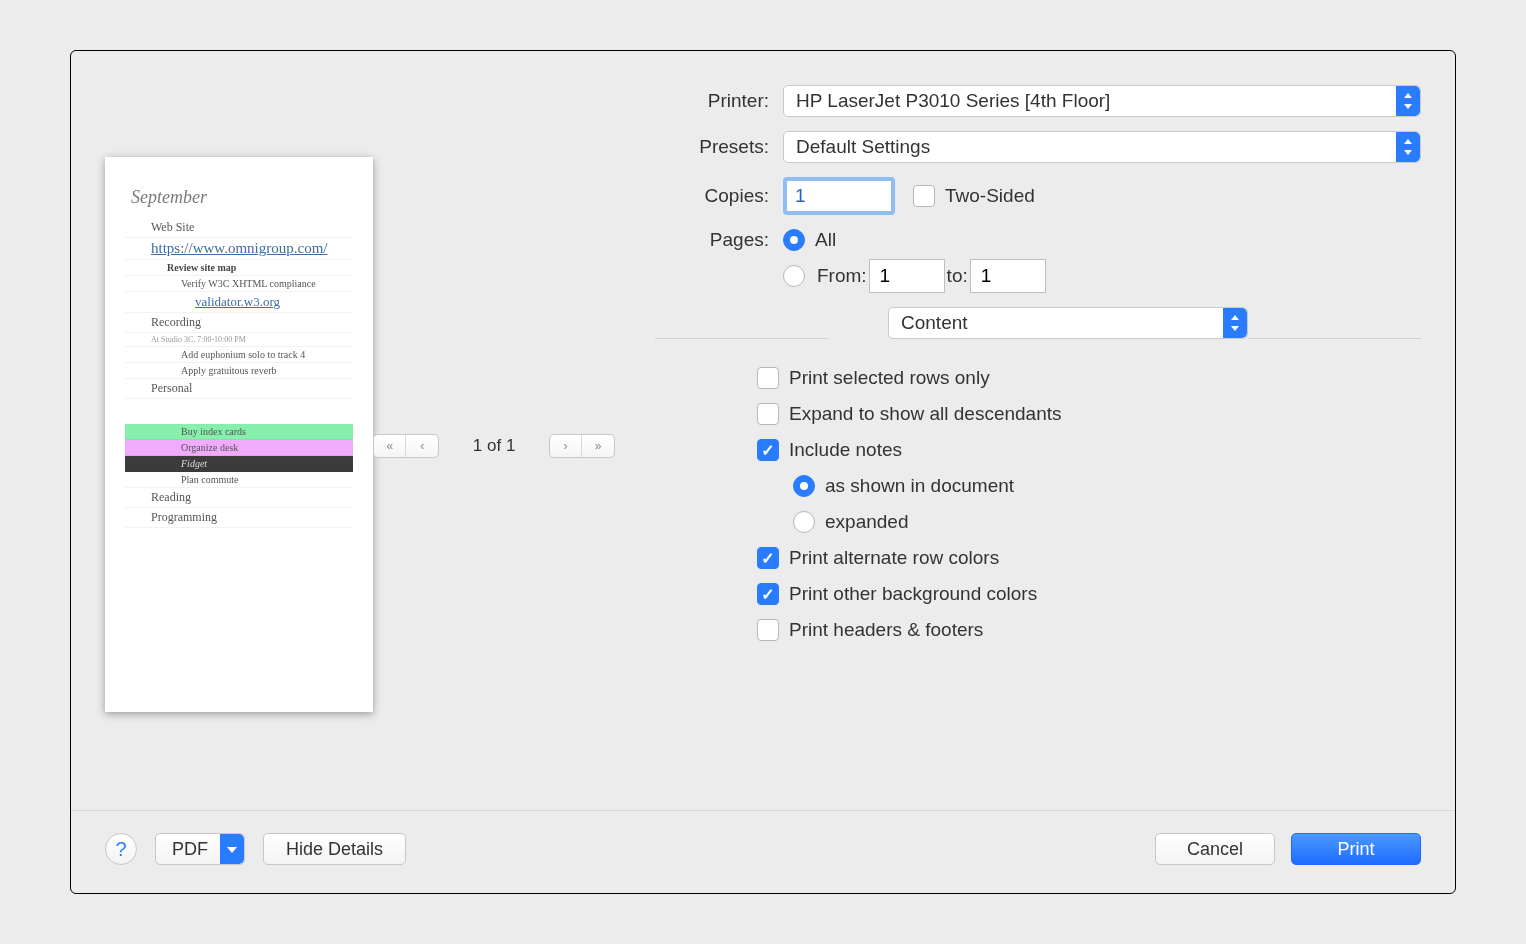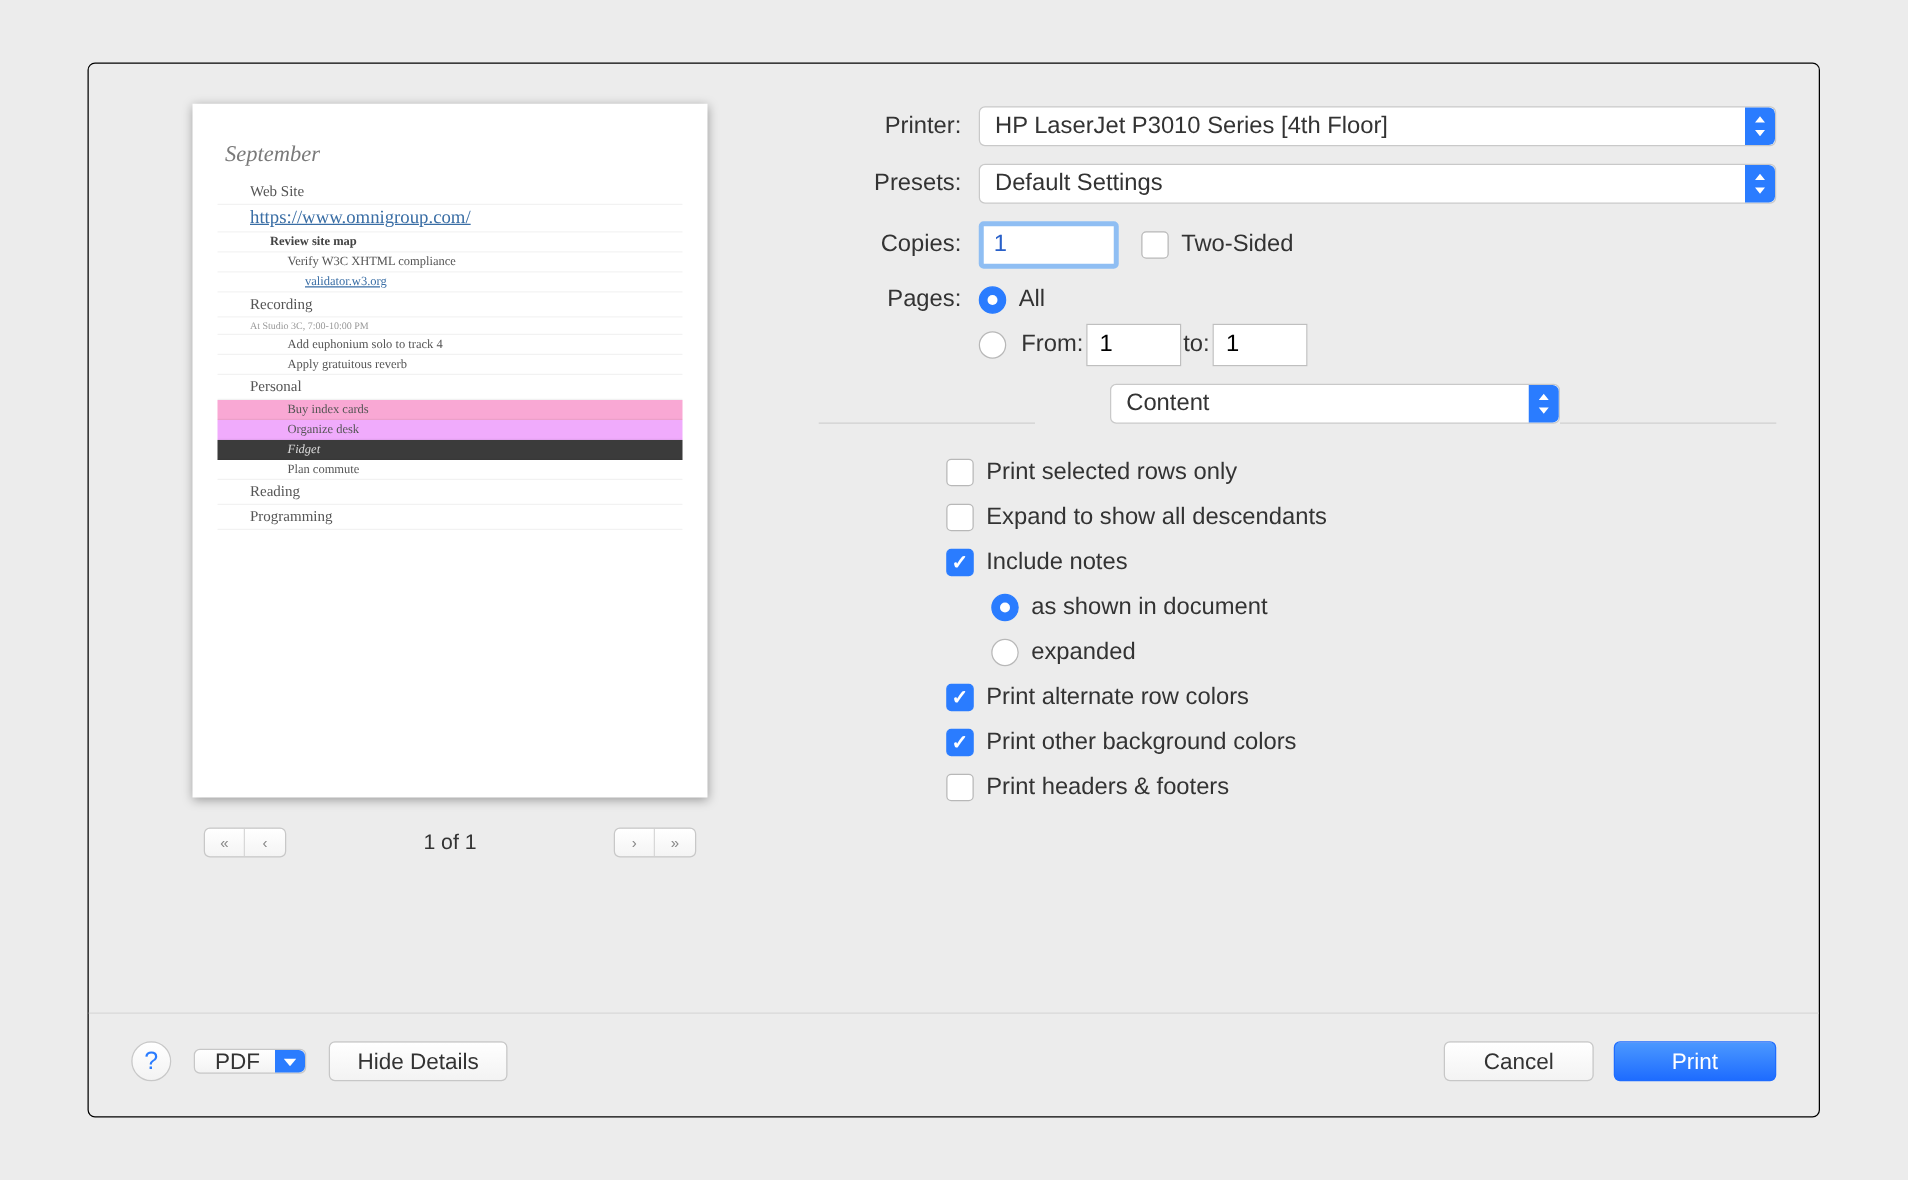--- a/index.html
+++ b/index.html
@@ -24,21 +24,21 @@
 }
 .main {
   flex: 1;
   display: flex;
   padding: 30px 34px 0 34px;
   gap: 40px;
 }
 .preview-col {
   width: 510px;
   display: flex;
-  flex-direction: column;
+  flex-direction: row;
   align-items: center;
 }
 .page-preview {
   width: 412px;
   height: 555px;
   background: #fff;
   box-shadow: 0 2px 8px rgba(0,0,0,.35);
   margin-top: 2px;
   margin-bottom: 24px;
   padding: 30px 20px;
@@ -51,23 +51,23 @@
   font-size: 18px;
   color: #7a7a7a;
   margin-bottom: 10px;
   margin-left: 6px;
 }
 .pv-row { padding: 2px 0; border-bottom: 1px solid rgba(0,0,0,.05); }
 .pv-l1 { padding-left: 26px; font-size: 12px; color: #555; }
 .pv-lk { padding-left: 26px; font-size: 15px; color: #3a6ea5; text-decoration: underline; }
 .pv-l2 { padding-left: 42px; font-size: 10px; color: #444; font-weight: bold;}
 .pv-l3 { padding-left: 56px; font-size: 10px; color: #555;}
-.pv-l4 { padding-left: 70px; font-size: 10px; color: #3a6ea5; text-decoration: underline; }
+.pv-l4 { padding-left: 70px; font-size: 13px; color: #3a6ea5; text-decoration: underline; }
 .pv-note { padding-left: 26px; font-size: 8px; color: #999; }
-.row-yellow { background: #f9a8d4; }
+.row-yellow { background: #86efac; margin-top: 25px; }
 .row-pink { background: #f0abfc; }
 .row-dark { background: #3b3b3b; color: #ddd; font-style: italic; }
 .row-dark .pv-l3 { color:#ddd;}
 .pager {
   display: flex;
   align-items: center;
   justify-content: space-between;
   width: 394px;
 }
 .seg {
@@ -196,21 +196,21 @@
 .push-btn {
   height: 32px;
   padding: 0 22px;
   border: 1px solid #c7c7c7;
   border-radius: 5px;
   background: linear-gradient(#fff,#f3f3f3);
   font-size: 18px;
   color: #333;
 }
 .pdf-btn {
-  height: 20px;
+  height: 32px;
   border: 1px solid #c7c7c7;
   border-radius: 5px;
   background: linear-gradient(#fff,#f3f3f3);
   font-size: 18px;
   color: #333;
   display:flex;align-items:center;
   padding-left: 16px;
   margin-right: 18px;
 }
 .pdf-btn .cap {

